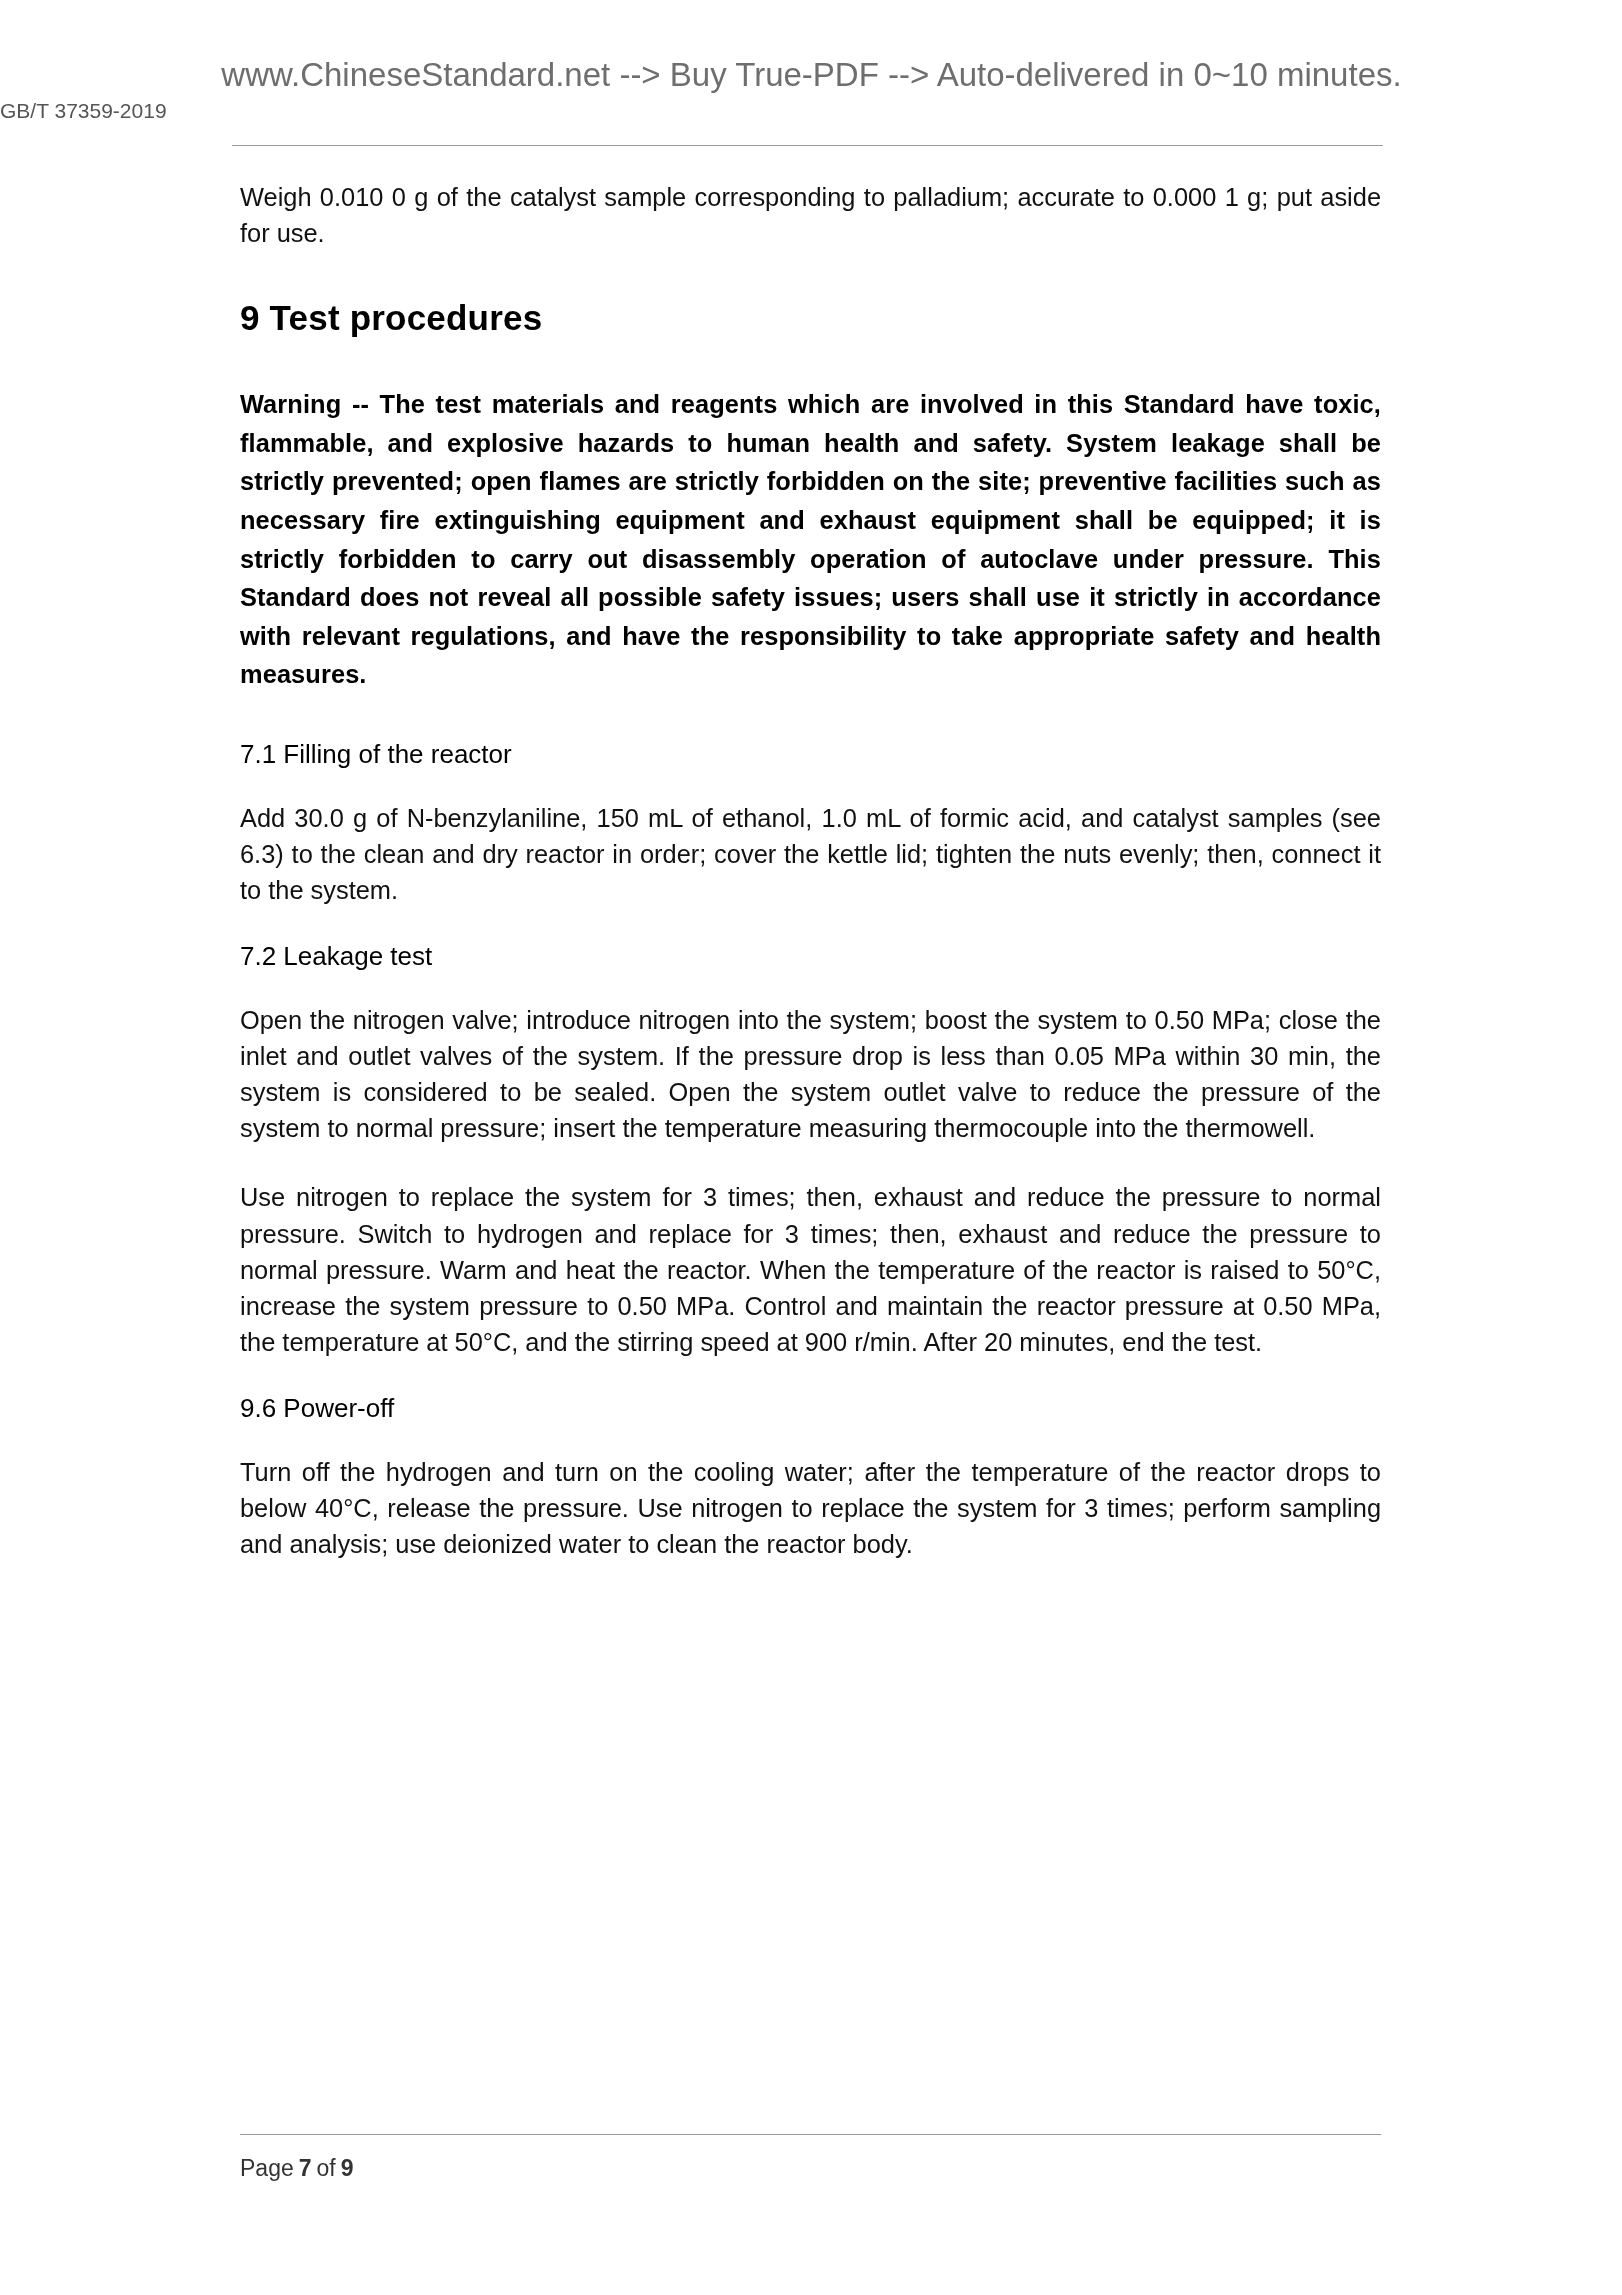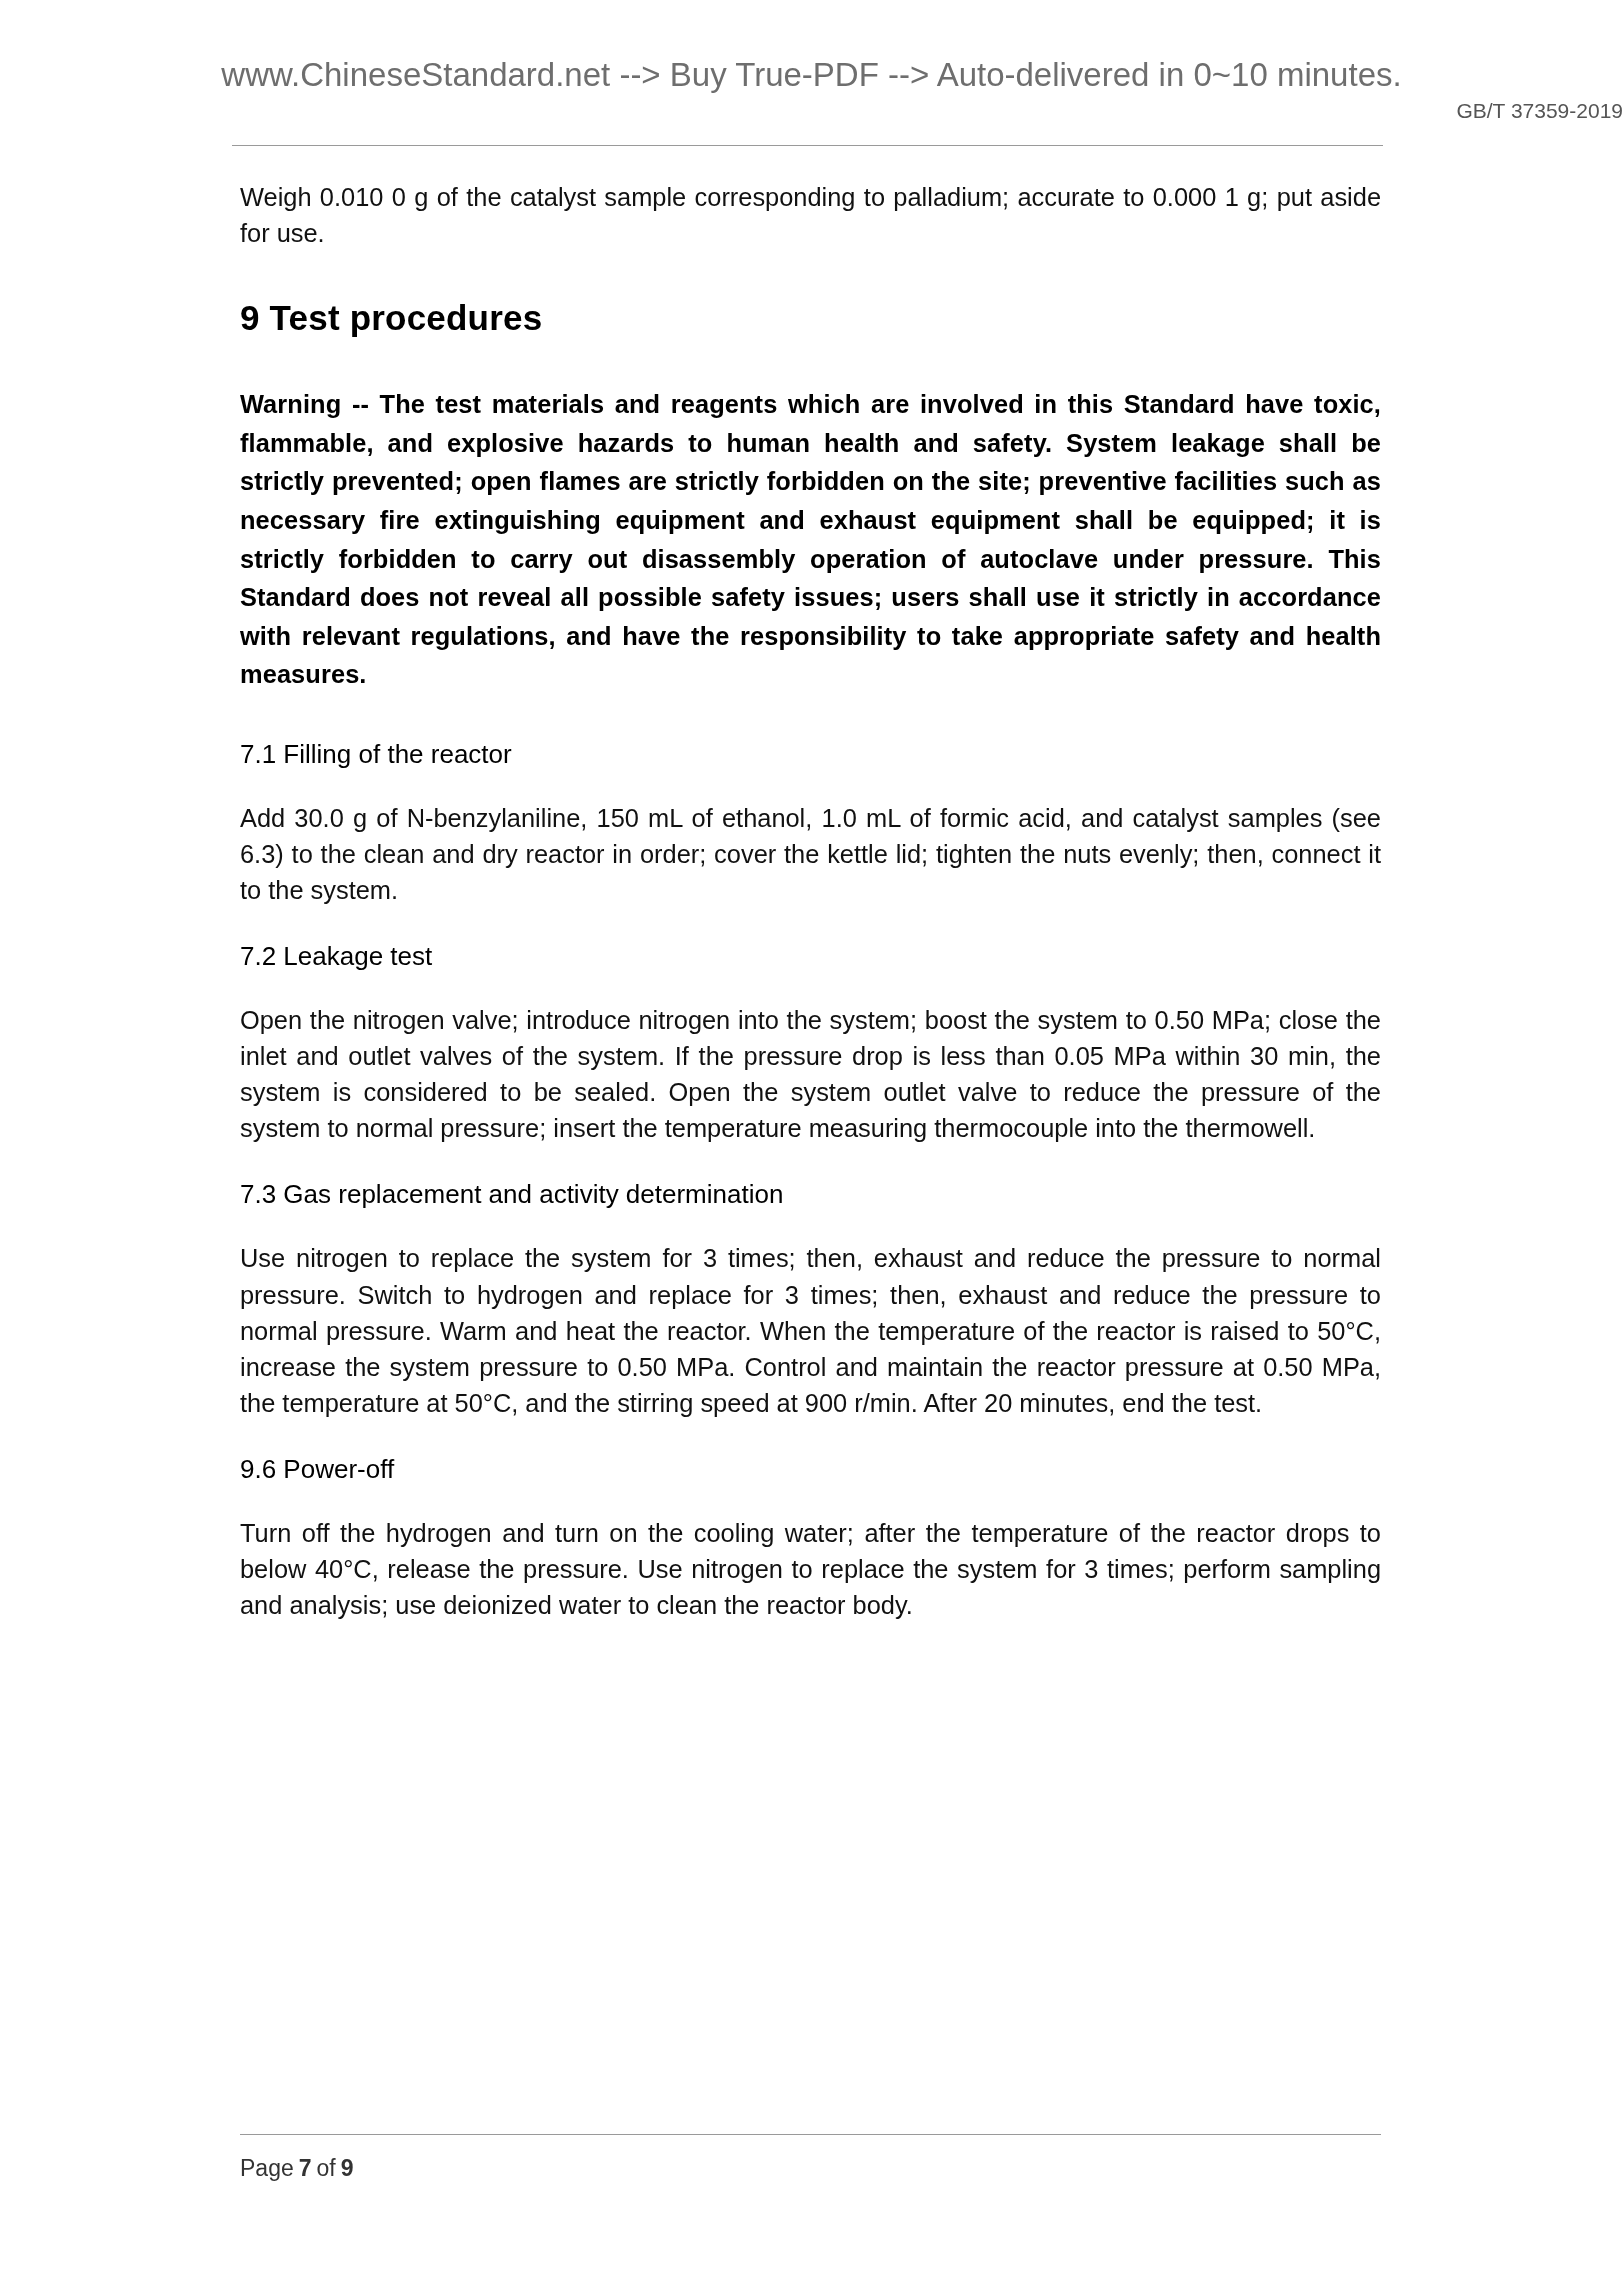--- a/index.html
+++ b/index.html
@@ -29,21 +29,21 @@
     font-size: 33px;
     color: #6e6e6e;
     letter-spacing: 0px;
     white-space: nowrap;
   }
   .doc-code {
     position: absolute;
     top: 83px;
     left: 0;
     width: 100%;
-    text-align: right;
+    text-align: left;
     font-size: 21px;
     color: #555555;
   }
   .header-rule {
     position: absolute;
     top: 129px;
     left: 232px;
     width: 1151px;
     height: 0.8px;
     background: #9a9a9a;
@@ -145,21 +145,20 @@
       <h2 class="sub-title">7.1 Filling of the reactor</h2>
       <p class="para">Add 30.0 g of N-benzylaniline, 150 mL of ethanol, 1.0 mL of formic acid, and catalyst samples (see 6.3) to the clean and dry reactor in order; cover the kettle lid; tighten the nuts evenly; then, connect it to the system.</p>
     </div>
 
     <div class="block">
       <h2 class="sub-title">7.2 Leakage test</h2>
       <p class="para">Open the nitrogen valve; introduce nitrogen into the system; boost the system to 0.50 MPa; close the inlet and outlet valves of the system. If the pressure drop is less than 0.05 MPa within 30 min, the system is considered to be sealed. Open the system outlet valve to reduce the pressure of the system to normal pressure; insert the temperature measuring thermocouple into the thermowell.</p>
     </div>
 
     <div class="block">
-      <h2 class="sub-title">7.3 Gas replacement and activity determination</h2>
       <p class="para">Use nitrogen to replace the system for 3 times; then, exhaust and reduce the pressure to normal pressure. Switch to hydrogen and replace for 3 times; then, exhaust and reduce the pressure to normal pressure. Warm and heat the reactor. When the temperature of the reactor is raised to 50°C, increase the system pressure to 0.50 MPa. Control and maintain the reactor pressure at 0.50 MPa, the temperature at 50°C, and the stirring speed at 900 r/min. After 20 minutes, end the test.</p>
     </div>
 
     <div class="block">
       <h2 class="sub-title">9.6 Power-off</h2>
       <p class="para">Turn off the hydrogen and turn on the cooling water; after the temperature of the reactor drops to below 40°C, release the pressure. Use nitrogen to replace the system for 3 times; perform sampling and analysis; use deionized water to clean the reactor body.</p>
     </div>
 
   </div>
 

